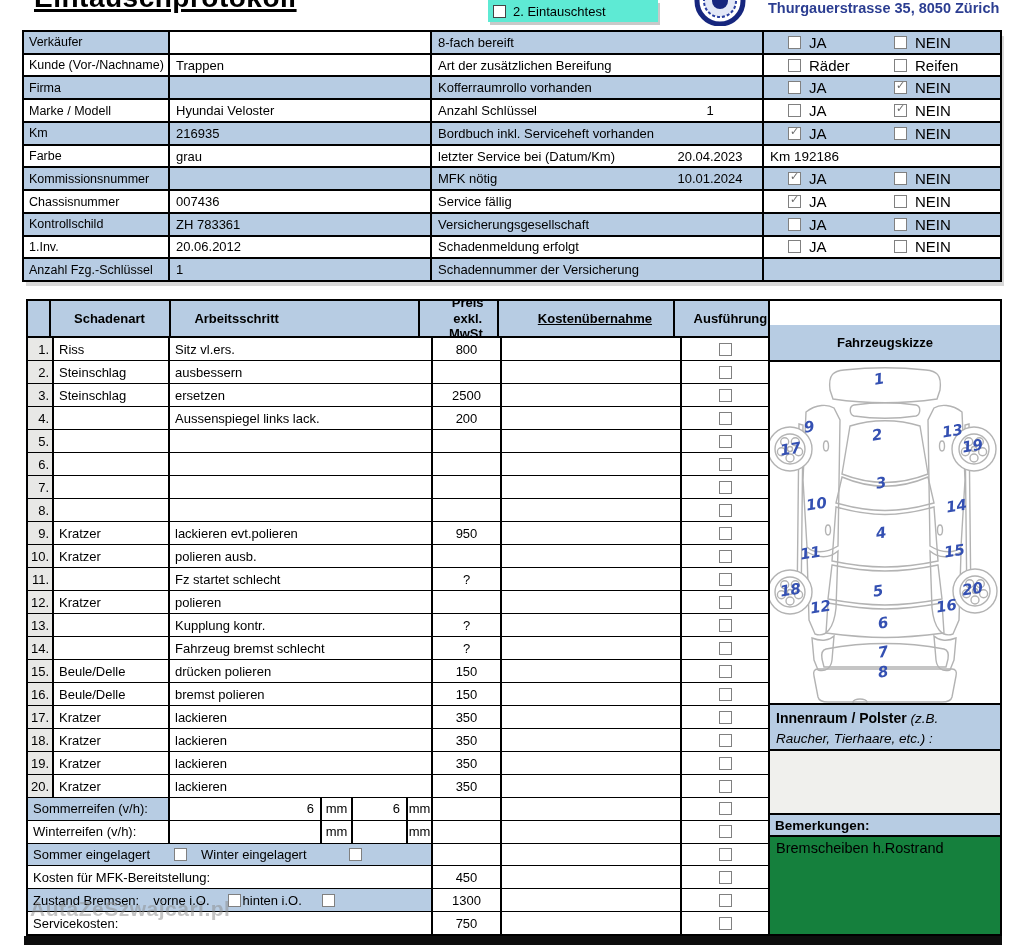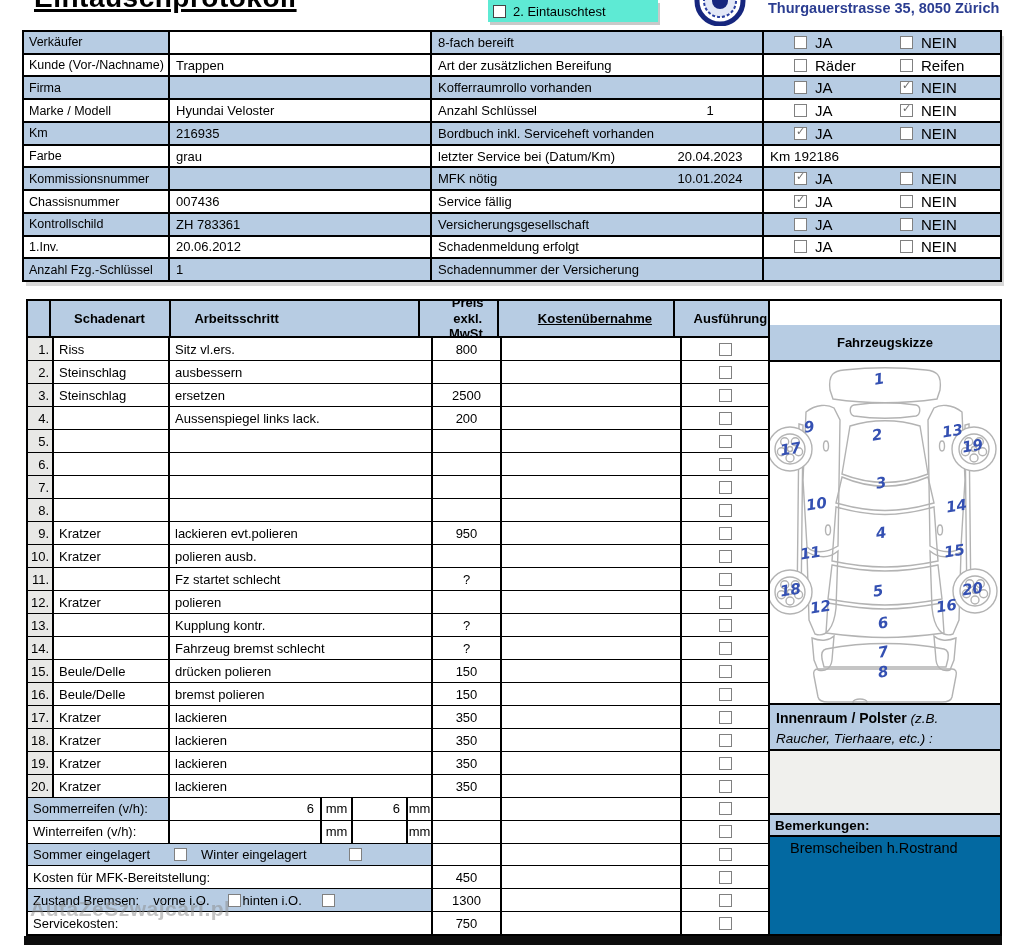--- a/index.html
+++ b/index.html
@@ -29,21 +29,21 @@
   .info-row:last-child{border-bottom:none;}
   .info-row:nth-child(odd){background:#b7cce3;}
   .info-row:first-child .c-value{background:#fff;}
   .info-row>div{border-right:2px solid #000;box-sizing:border-box;display:flex;align-items:center;overflow:hidden;}
   .c-label{width:146px;padding-left:5px;font-size:12.5px;}
   .c-value{width:262px;padding-left:6px;font-size:13px;}
   .c-mid{width:332px;padding-left:6px;font-size:13px;justify-content:space-between;}
   .mid-value{min-width:84px;text-align:center;margin-right:10px;flex:none;}
   .c-right{flex:1;border-right:none !important;font-size:15px;}
   .pair{display:flex;align-items:center;gap:8px;}
-  .p1{margin-left:30px;width:106px;flex:none;}
+  .p1{margin-left:24px;width:106px;flex:none;}
   .right-text{margin-left:6px;font-size:13.5px;}
 
   
   .dmg{position:absolute;left:26px;top:299px;width:976px;height:637px;border:2px solid #000;
        box-sizing:border-box;background:#fff;}
   .dmg-main{position:absolute;left:0;top:0;width:740px;height:633px;display:flex;flex-direction:column;}
   .dmg-hdr{height:37px;display:flex;background:#b7cce3;border-bottom:2px solid #000;box-sizing:border-box;flex:none;gap:18px;}
   .dmg-hdr>div{border-right:2px solid #000;box-sizing:border-box;display:flex;align-items:center;font-weight:bold;font-size:13px;overflow:hidden;}
   .h-nr{width:26px;}
   .h-art{width:116px;padding-left:5px;}
@@ -88,21 +88,21 @@
   .sk-nums{position:absolute;left:0;top:0;right:0;bottom:0;}
   .sk-num{position:absolute;font-size:15px;font-style:italic;font-weight:bold;color:#3450b2;
           transform:rotate(-9deg);font-family:"DejaVu Sans",sans-serif;}
   .sk-int-hdr{height:46px;background:#b7cce3;border-bottom:2px solid #000;font-size:13.5px;
               padding:3px 6px;line-height:1.5;flex:none;}
   .sk-int-hdr b{font-size:14px;}
   .sk-int-hdr i{font-size:13.5px;}
   .sk-int-body{height:64px;background:#f0f0ed;border-bottom:2px solid #000;flex:none;}
   .sk-bem-hdr{height:22px;background:#b7cce3;border-bottom:2px solid #000;font-weight:bold;font-size:13.5px;
               padding-left:5px;display:flex;align-items:center;flex:none;}
-  .sk-bem-body{flex:1;background:#0369a1;font-size:14.5px;padding:3px 20px;}
+  .sk-bem-body{flex:1;background:#15803d;font-size:14.5px;padding:3px 6px;}
 
   .bottombar{position:absolute;left:24px;top:936px;width:978px;height:9px;background:#0d0d0d;}
   .watermark{position:absolute;left:30px;top:897px;font-size:21px;font-weight:bold;
              color:rgba(140,140,140,.5);letter-spacing:.5px;z-index:5;}
 </style>
 </head>
 <body>
 
 <div class="page">
 

